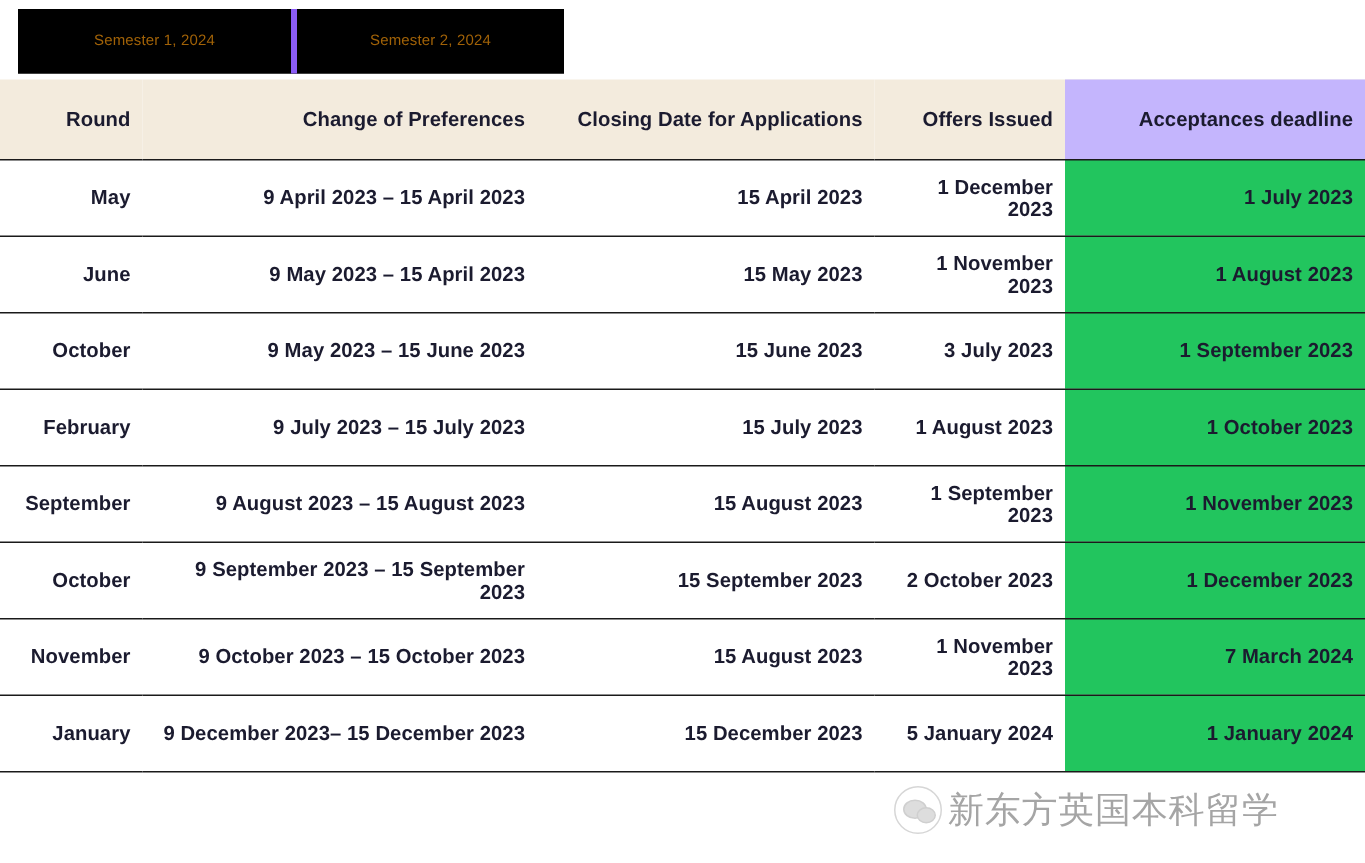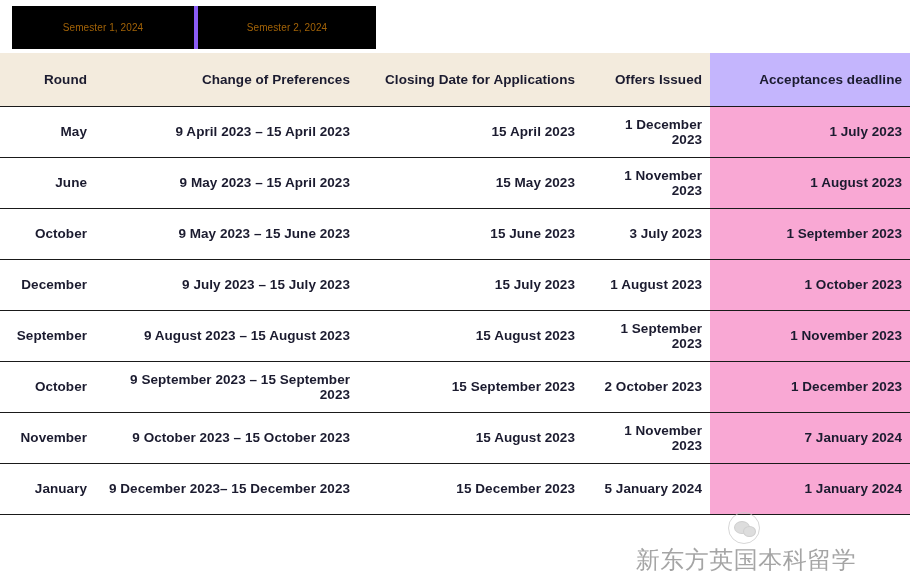--- a/index.html
+++ b/index.html
@@ -76,34 +76,33 @@
     font-size: 13.5px;
     letter-spacing: 0.05px;
   }
   tbody tr:last-child td { border-bottom: 1.5px solid #1a1a1a; }
 
   
   .c-round   { width: 95px;  padding-left: 12px !important; }
   .c-cop     { width: 263px; }
   .c-close   { width: 225px; margin-left: 38px; }
   .c-offers  { width: 127px; }
-  .c-accept  { width: 200px; background: #f9a8d4; padding-left: 12px !important; }
+  .c-accept  { width: 200px; background: #22c55e; padding-left: 12px !important; }
   thead th.c-accept { background: #c4b5fd; }
 
   
   .watermark {
     position: absolute;
     left: 596px;
     top: 512px;
     width: 300px;
     height: 56px;
     display: flex;
     align-items: center;
     pointer-events: none;
-    flex-direction: column;
   }
   .wm-logo {
     width: 32px;
     height: 32px;
     border-radius: 50%;
     border: 1.5px solid #c9c9c9;
     position: relative;
     flex: 0 0 auto;
     margin-right: 4px;
     opacity: 0.75;
@@ -167,21 +166,21 @@
           <td class="c-accept">1 August 2023</td>
         </tr>
         <tr>
           <td class="c-round">October</td>
           <td class="c-cop">9 May 2023 – 15 June 2023</td>
           <td class="c-close">15 June 2023</td>
           <td class="c-offers">3 July 2023</td>
           <td class="c-accept">1 September 2023</td>
         </tr>
         <tr>
-          <td class="c-round">December</td>
+          <td class="c-round">February</td>
           <td class="c-cop">9 July 2023 – 15 July 2023</td>
           <td class="c-close">15 July 2023</td>
           <td class="c-offers">1 August 2023</td>
           <td class="c-accept">1 October 2023</td>
         </tr>
         <tr>
           <td class="c-round">September</td>
           <td class="c-cop">9 August 2023 – 15 August 2023</td>
           <td class="c-close">15 August 2023</td>
           <td class="c-offers">1 September 2023</td>
@@ -192,21 +191,21 @@
           <td class="c-cop">9 September 2023 – 15 September 2023</td>
           <td class="c-close">15 September 2023</td>
           <td class="c-offers">2 October 2023</td>
           <td class="c-accept">1 December 2023</td>
         </tr>
         <tr>
           <td class="c-round">November</td>
           <td class="c-cop">9 October 2023 – 15 October 2023</td>
           <td class="c-close">15 August 2023</td>
           <td class="c-offers">1 November 2023</td>
-          <td class="c-accept">7 January 2024</td>
+          <td class="c-accept">7 March 2024</td>
         </tr>
         <tr>
           <td class="c-round">January</td>
           <td class="c-cop">9 December 2023– 15 December 2023</td>
           <td class="c-close">15 December 2023</td>
           <td class="c-offers">5 January 2024</td>
           <td class="c-accept">1 January 2024</td>
         </tr>
       </tbody>
     </table>

